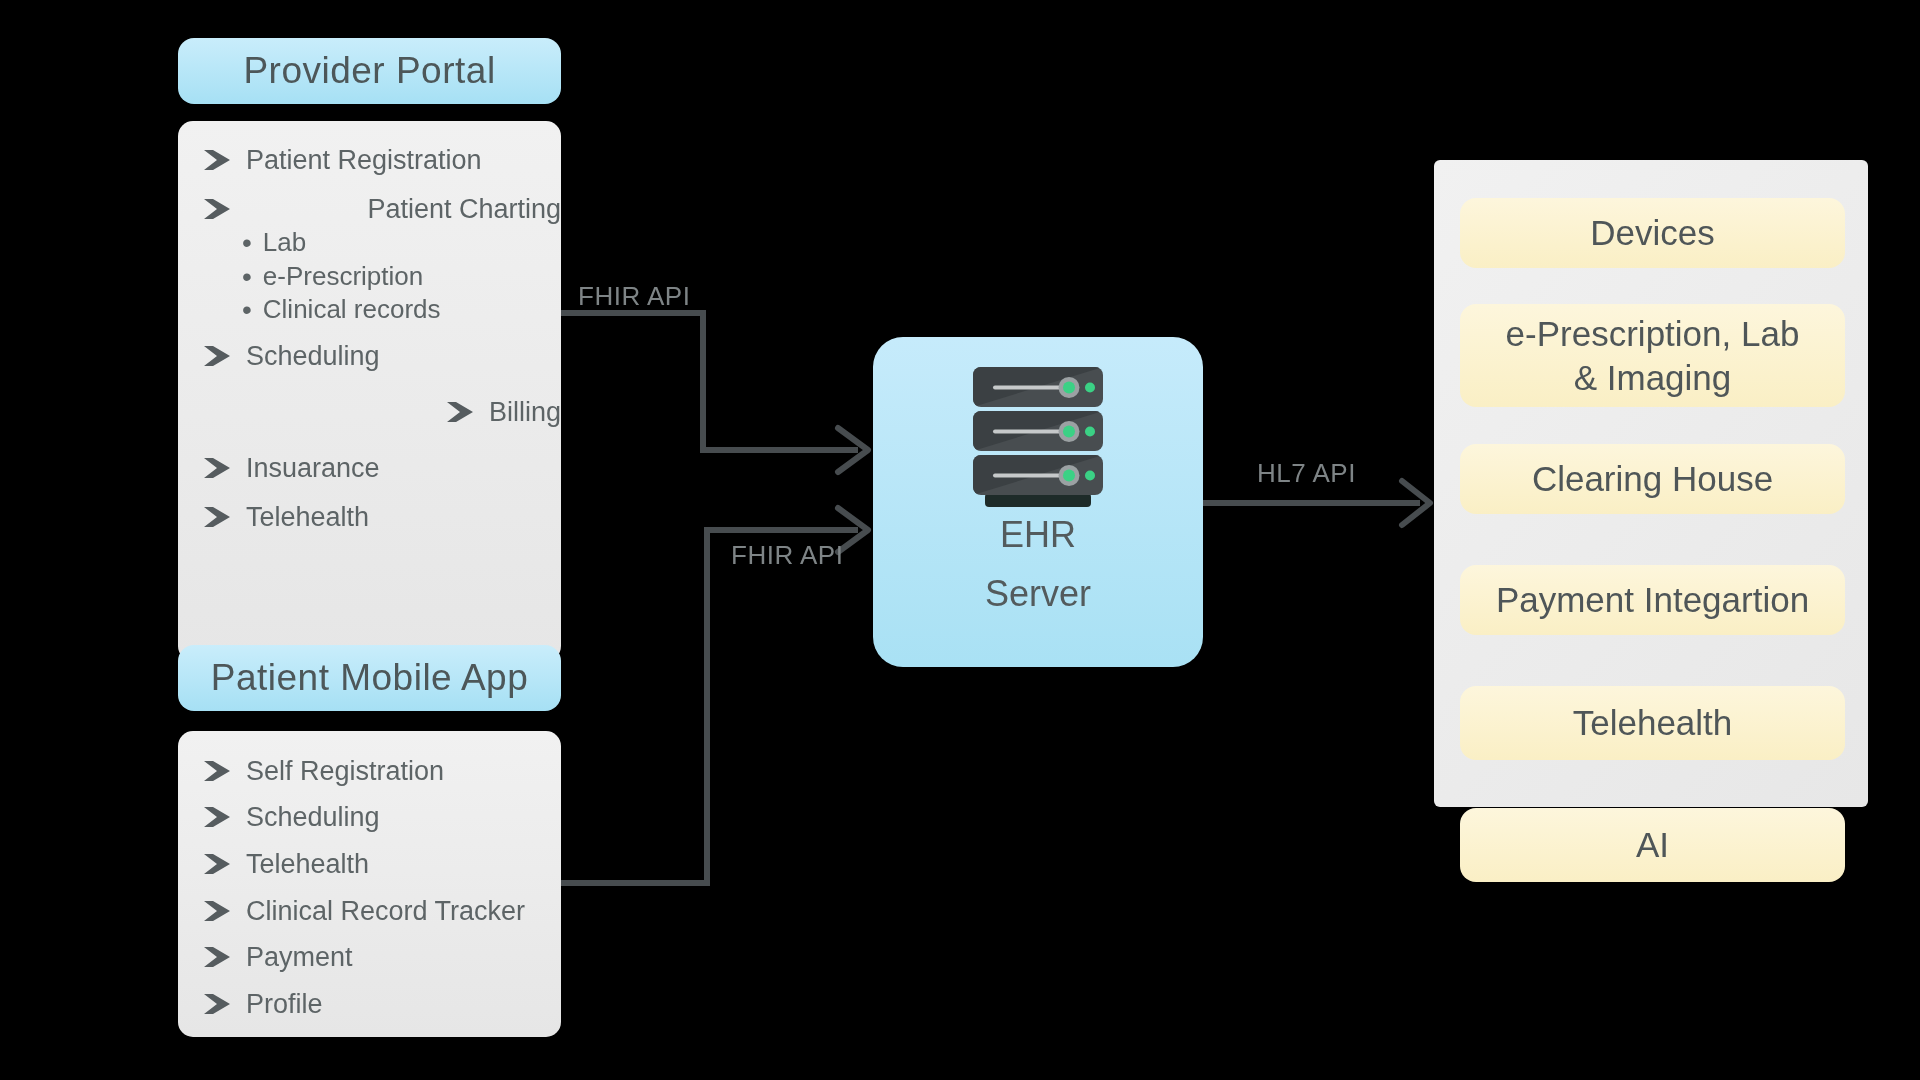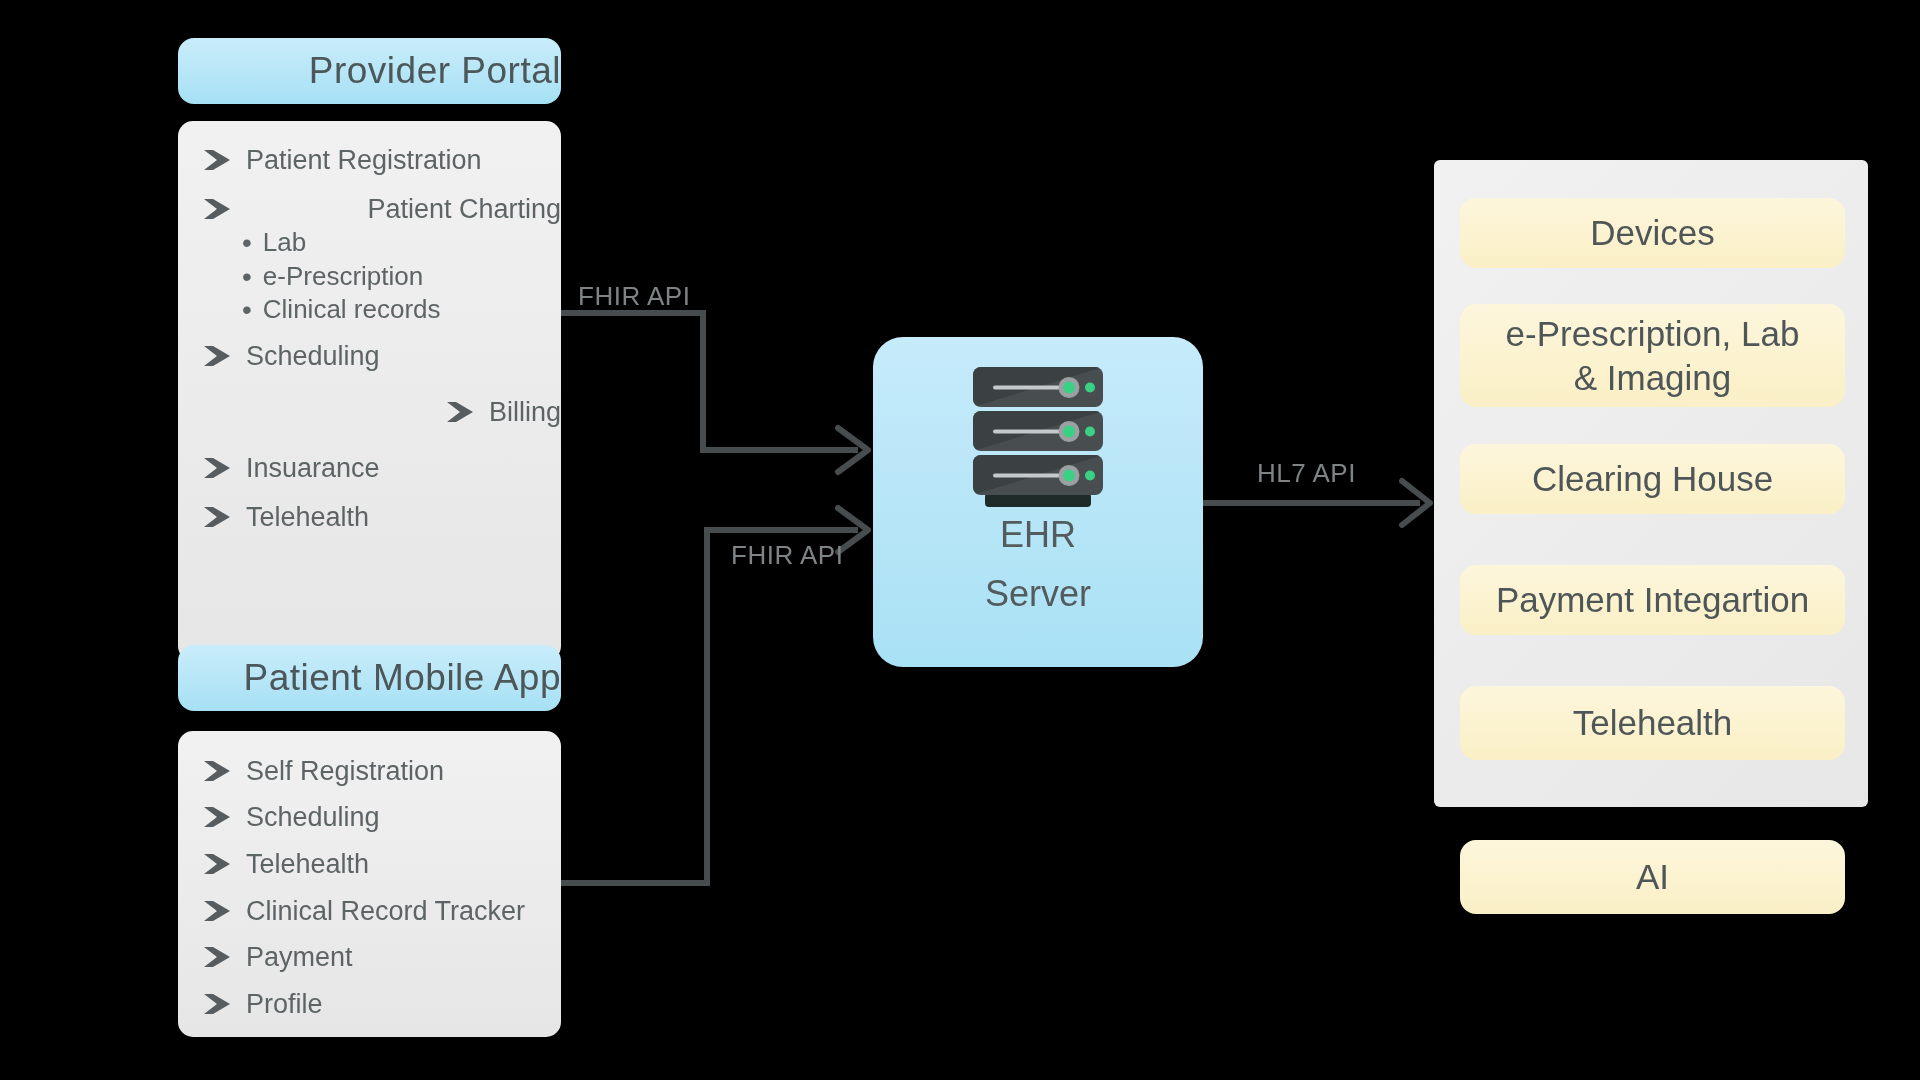--- a/index.html
+++ b/index.html
@@ -10,21 +10,21 @@
     position:relative;overflow:hidden;
     -webkit-font-smoothing:antialiased;
   }
 
   
   .header-badge{
     position:absolute;left:178px;width:383px;height:66px;
     border-radius:16px;
     background:linear-gradient(180deg,#c9edfb 0%,#a6e0f4 100%);
     color:#4d5759;font-size:37px;font-weight:500;
-    display:flex;align-items:center;justify-content:flex-end;
+    display:flex;align-items:center;justify-content:center;
     letter-spacing:0.5px;
   }
   
   .list-panel{
     position:absolute;left:178px;width:383px;
     border-radius:15px;
     background:linear-gradient(180deg,#f1f1f1 0%,#e6e6e6 100%);
     color:#5d6466;
   }
   .row{
@@ -294,16 +294,16 @@
   </div>
   <div class="card" style="top:284px;height:70px;">
     <span class="txt">Clearing House</span>
   </div>
   <div class="card" style="top:405px;height:70px;">
     <span class="txt">Payment Integartion</span>
   </div>
   <div class="card" style="top:526px;height:74px;">
     <span class="txt">Telehealth</span>
   </div>
-  <div class="card" style="top:680px;height:74px;">
+  <div class="card" style="top:648px;height:74px;">
     <span class="txt">AI</span>
   </div>
 </div>
 
 </body></html>

